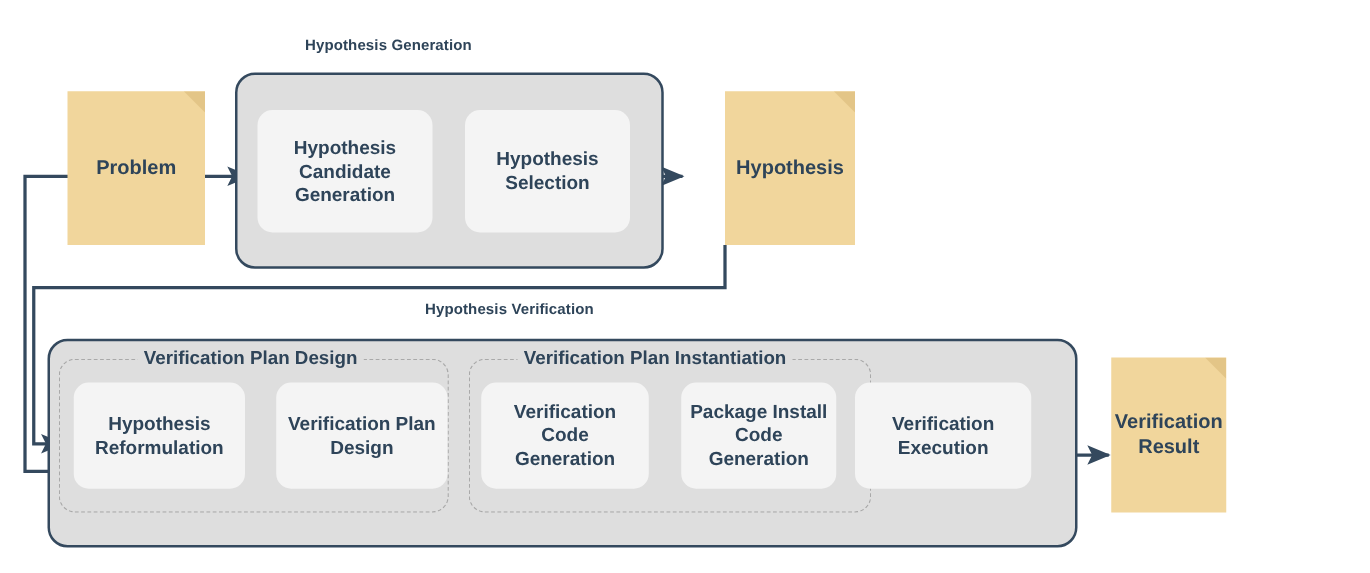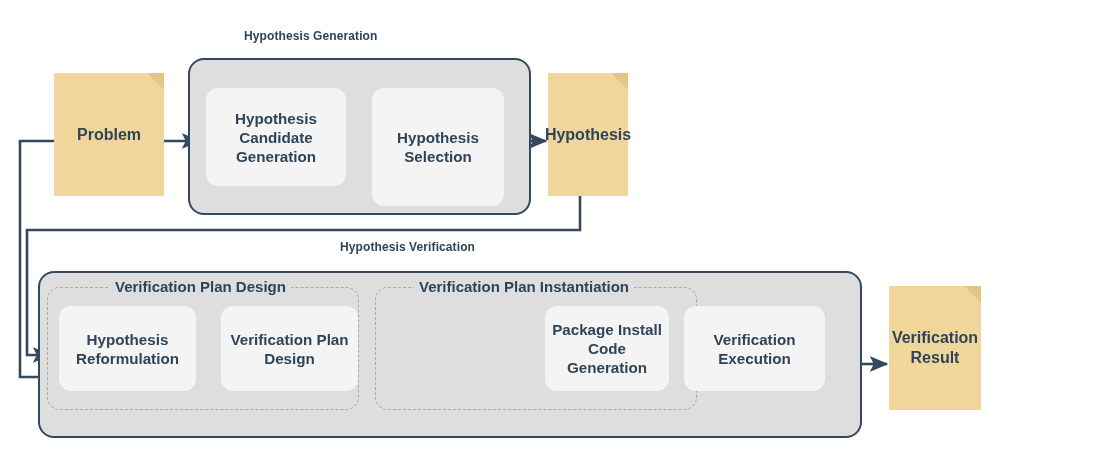--- a/index.html
+++ b/index.html
@@ -137,46 +137,47 @@
       <line x1="855" y1="364" x2="887" y2="364" marker-end="url(#ah)"></line>
     </g>
   </svg>
 
   <div class="section-title" style="left:244px; top:29px;">Hypothesis Generation</div>
 
   <div class="outer-box" style="left:188px; top:58px; width:343px; height:157px;"></div>
 
   <div class="step" style="left:206px; top:88px; width:140px; height:98px;">Hypothesis Candidate Generation</div>
 
-  <div class="step" style="left:372px; top:88px; width:132px; height:118px;">Hypothesis Selection</div>
+  <div class="step" style="left:372px; top:88px; width:132px; height:98px;">Hypothesis Selection</div>
 
   <div class="doc" style="left:54px; top:73px; width:110px; height:123px;">
     <span class="fold-edge"></span>
     <span>Problem</span>
   </div>
 
-  <div class="doc" style="left:548px; top:73px; width:80px; height:123px;">
+  <div class="doc" style="left:580px; top:73px; width:104px; height:123px;">
     <span class="fold-edge"></span>
     <span>Hypothesis</span>
   </div>
 
   <div class="section-title" style="left:340px; top:240px;">Hypothesis Verification</div>
 
   <div class="outer-box" style="left:38px; top:271px; width:824px; height:167px;"></div>
 
   <div class="dashed-group" style="left:47px; top:287px; width:312px; height:123px;"></div>
   <div class="dashed-label" style="left:110px; top:279px;">Verification Plan Design</div>
 
   <div class="dashed-group" style="left:375px; top:287px; width:322px; height:123px;"></div>
   <div class="dashed-label" style="left:414px; top:279px;">Verification Plan Instantiation</div>
 
   <div class="step" style="left:59px; top:306px; width:137px; height:85px;">Hypothesis Reformulation</div>
 
   <div class="step" style="left:221px; top:306px; width:137px; height:85px;">Verification Plan Design</div>
 
+  <div class="step" style="left:385px; top:306px; width:134px; height:85px;">Verification Code Generation</div>
 
   <div class="step" style="left:545px; top:306px; width:124px; height:85px;">Package Install Code Generation</div>
 
   <div class="step" style="left:684px; top:306px; width:141px; height:85px;text-align:center;">Verification Execution</div>
 
   <div class="doc" style="left:889px; top:286px; width:92px; height:124px;">
     <span class="fold-edge"></span>
     <span>Verification Result</span>
   </div>
 

